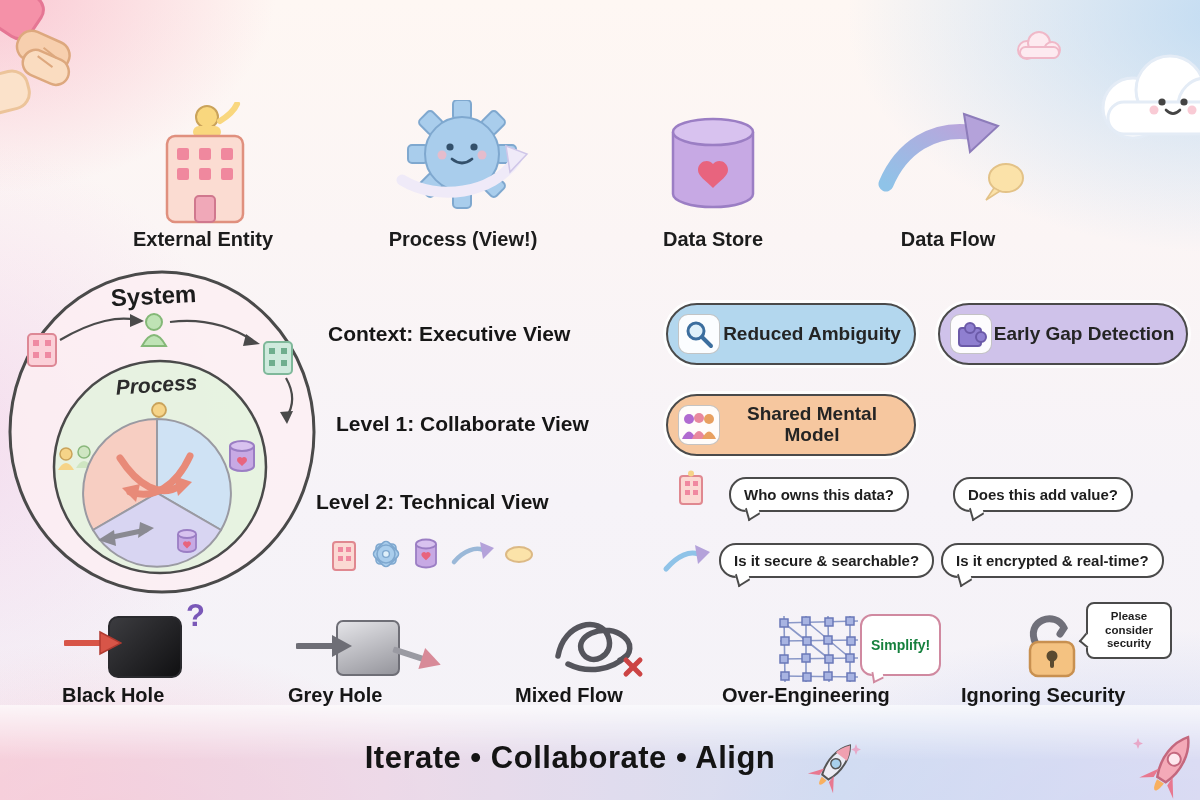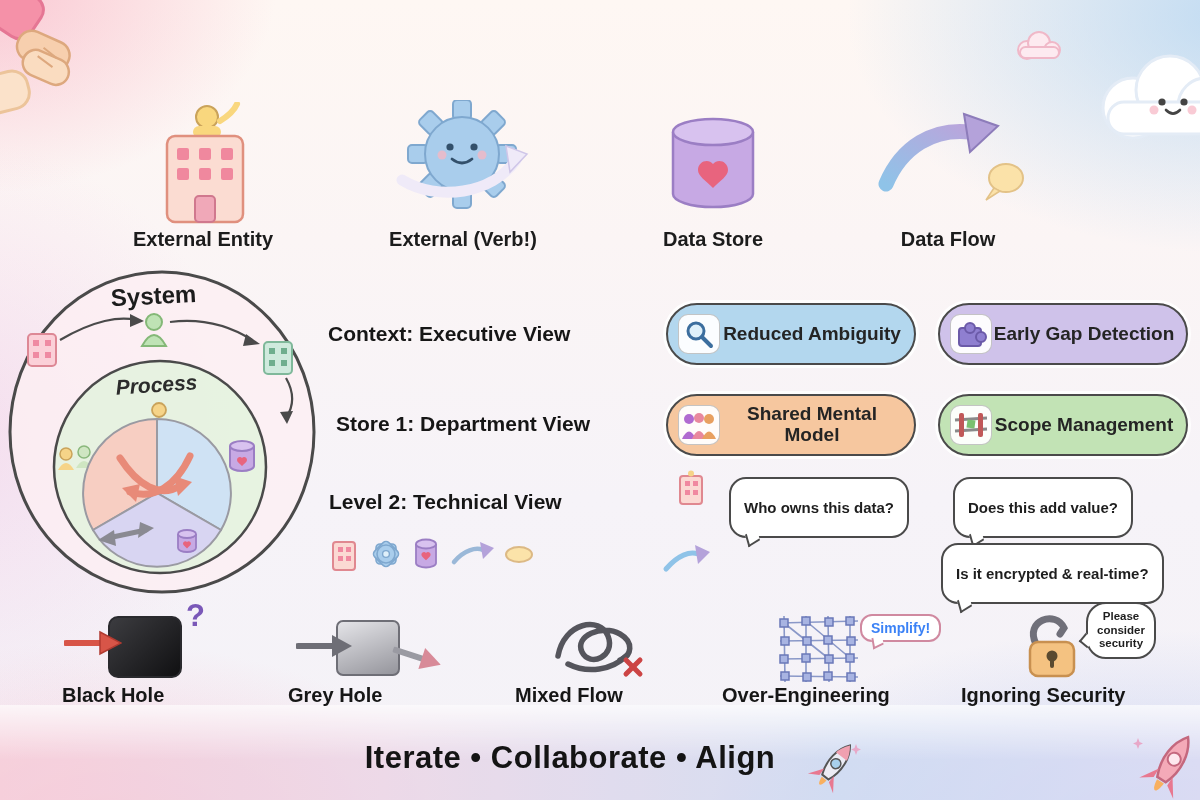--- a/index.html
+++ b/index.html
@@ -17,36 +17,36 @@
     background:linear-gradient(180deg,rgba(255,255,255,.9) 0%,rgba(255,255,255,0) 58%),
                linear-gradient(90deg,#f7cdd9 0%,#ecd5e6 32%,#ccd9f2 70%,#dcdcf4 100%)}
   .title{position:absolute;left:70px;top:26px;width:990px;text-align:center;font-size:41px;font-weight:800;letter-spacing:-.5px;color:#1b1b1b}
   .symlabel{position:absolute;font-size:20px;font-weight:bold;text-align:center;color:#1c1c1c}
   .lvl{position:absolute;font-size:21px;font-weight:bold;color:#161616}
   .pill{position:absolute;width:250px;height:62px;border-radius:34px;border:2px solid #4a4a4a;
         box-shadow:0 0 0 3px rgba(255,255,255,.85);display:flex;align-items:center;padding:0 10px}
   .chip{width:42px;height:40px;background:rgba(255,255,255,.95);border:1.5px solid rgba(90,90,90,.35);
         border-radius:10px;display:flex;align-items:center;justify-content:center;flex:0 0 auto}
   .ptext{flex:1;text-align:center;font-weight:bold;font-size:19px;line-height:1.08;color:#242424}
-  .qb{position:absolute;background:#fff;border:2px solid #4a4a4a;border-radius:17px;padding:20px 13px;
+  .qb{position:absolute;background:#fff;border:2px solid #4a4a4a;border-radius:17px;padding:7px 13px;
       font-size:15px;font-weight:bold;white-space:nowrap;color:#1e1e1e}
   .qb::after{content:"";position:absolute;left:15px;bottom:-8px;width:11px;height:11px;background:#fff;
       border-right:2px solid #4a4a4a;border-bottom:2px solid #4a4a4a;transform:rotate(74deg) skewX(16deg)}
   .aplabel{position:absolute;top:684px;font-size:20px;font-weight:bold;text-align:left;color:#161616}
   .blacksq{position:absolute;left:108px;top:616px;width:74px;height:62px;border-radius:10px;
       background:linear-gradient(135deg,#3c3c40,#101012);border:2px solid #2a2a2e}
   .qmark{position:absolute;left:186px;top:598px;font-size:31px;font-weight:bold;color:#7a58b8}
   .greysq{position:absolute;left:336px;top:620px;width:64px;height:56px;border-radius:7px;
       background:linear-gradient(160deg,#e4e4e8,#95959c);border:2px solid #6e6e76}
-  .sbub{position:absolute;left:860px;top:614px;background:#fff;border:2px solid #d089a0;color:#3b82f6;
-      border-radius:12px;padding:4px 9px;font-weight:bold;font-size:14px;white-space:nowrap}
+  .sbub{position:absolute;left:860px;top:614px;background:#fff;border:2px solid #d089a0;color:#15803d;
+      border-radius:12px;padding:21px 9px;font-weight:bold;font-size:14px;white-space:nowrap}
   .sbub::after{content:"";position:absolute;left:10px;bottom:-7px;width:9px;height:9px;background:#fff;
       border-right:2px solid #d089a0;border-bottom:2px solid #d089a0;transform:rotate(80deg) skewX(16deg)}
-  .secbub{position:absolute;left:1086px;top:602px;width:70px;background:#fff;border:2px solid #4a4a4a;
-      border-radius:20px;padding:6px 5px;font-size:11.5px;font-weight:bold;text-align:center;line-height:1.18;color:#1e1e1e}
+  .secbub{position:absolute;left:1086px;top:602px;width:86px;background:#fff;border:2px solid #4a4a4a;
+      border-radius:8px;padding:6px 5px;font-size:11.5px;font-weight:bold;text-align:center;line-height:1.18;color:#1e1e1e}
   .secbub::after{content:"";position:absolute;left:-7px;top:58%;width:9px;height:9px;background:#fff;
       border-left:2px solid #4a4a4a;border-bottom:2px solid #4a4a4a;transform:rotate(40deg)}
   .footer{position:absolute;left:240px;top:740px;width:660px;text-align:center;font-size:31px;font-weight:700;color:#141414;letter-spacing:.5px}
   .oval{position:absolute;width:28px;height:17px;border-radius:50%;background:#fbe3a9;border:2px solid #dcb985}
 </style>
 </head>
 <body>
 
 <div class="canvas">
 
@@ -142,21 +142,21 @@
           <stop offset="1" stop-color="#b9a6dc"></stop>
         </linearGradient>
       </defs>
     <path d="M8 72 C 24 34, 56 16, 92 20" fill="none" stroke="url(#flowg)" stroke-width="15" stroke-linecap="round"></path>
     <polygon points="86,2 120,14 92,40" fill="#b4a2da" stroke="#8d7cba" stroke-width="2"></polygon>
     <ellipse cx="128" cy="66" rx="17" ry="14" fill="#fbe2a9" stroke="#e3c287" stroke-width="2"></ellipse>
     <path d="M116 76 L108 88 L122 79 Z" fill="#fbe2a9" stroke="#e3c287" stroke-width="1.5"></path>
   </svg>
 
   <div class="symlabel" style="left:118px;top:228px;width:170px">External Entity</div>
-  <div class="symlabel" style="left:378px;top:228px;width:170px">External (Verb!)</div>
+  <div class="symlabel" style="left:378px;top:228px;width:170px">Process (View!)</div>
   <div class="symlabel" style="left:633px;top:228px;width:160px">Data Store</div>
   <div class="symlabel" style="left:868px;top:228px;width:160px">Data Flow</div>
 
   <svg class="abs" style="left:2px;top:262px" width="324" height="338" viewBox="0 0 324 338">
     <ellipse cx="160" cy="170" rx="152" ry="160" fill="#fdeff2" fill-opacity=".8" stroke="#4a4a4a" stroke-width="3"></ellipse>
     <text x="152" y="42" font-size="24" font-weight="bold" text-anchor="middle" fill="#1c1c1c" transform="rotate(-3 152 42)">System</text>
     <g>
       <rect x="26" y="72" width="28" height="32" rx="4" fill="#fbd0d8" stroke="#dd8895" stroke-width="2"></rect>
       <rect x="31" y="78" width="6" height="6" fill="#ef8aa2"></rect>
         <rect x="43" y="78" width="6" height="6" fill="#ef8aa2"></rect>
@@ -214,22 +214,22 @@
       <polygon points="138,260 152,266 136,276" fill="#8a8a92"></polygon>
     </g>
     <g>
       <path d="M176 272 v14 a9 4 0 0 0 18 0 v-14" fill="#c7a9e4" stroke="#9b7ec4" stroke-width="1.8"></path>
       <ellipse cx="185" cy="272" rx="9" ry="4" fill="#d8c2ef" stroke="#9b7ec4" stroke-width="1.8"></ellipse>
       <path d="M185 280 c-1.2,-1.6 -4,-0.8 -4,1.6 c0,1.6 2,2.8 4,4.8 c2,-2 4,-3.2 4,-4.8 c0,-2.4 -2.8,-3.2 -4,-1.6 z" fill="#e8647e"></path>
     </g>
   </svg>
 
   <div class="lvl" style="left:328px;top:322px">Context: Executive View</div>
-  <div class="lvl" style="left:336px;top:412px">Store 1: Department View</div>
-  <div class="lvl" style="left:329px;top:490px">Level 2: Technical View</div>
+  <div class="lvl" style="left:336px;top:412px">Level 1: Collaborate View</div>
+  <div class="lvl" style="left:316px;top:490px">Level 2: Technical View</div>
 
   <div class="abs" style="left:329px;top:536px;display:flex;gap:11px;align-items:center">
     <svg width="30" height="36" viewBox="0 0 30 36">
       <rect x="4" y="6" width="22" height="28" rx="3" fill="#fbd9d3" stroke="#e08890" stroke-width="2"></rect>
       <rect x="9" y="11" width="5" height="5" fill="#f089a0"></rect>
         <rect x="17" y="11" width="5" height="5" fill="#f089a0"></rect>
       <rect x="9" y="20" width="5" height="5" fill="#f089a0"></rect>
         <rect x="17" y="20" width="5" height="5" fill="#f089a0"></rect>
     </svg>
     <svg width="32" height="32" viewBox="0 0 32 32">
@@ -277,47 +277,36 @@
         <circle cx="10" cy="9" r="5" fill="#b06ad0"></circle>
           <path d="M3 29 Q10 14 17 29 Z" fill="#b06ad0"></path>
         <circle cx="20" cy="8" r="5" fill="#e8889e"></circle>
           <path d="M13 29 Q20 13 27 29 Z" fill="#e8889e"></path>
         <circle cx="30" cy="9" r="5" fill="#e8a060"></circle>
           <path d="M23 29 Q30 14 37 29 Z" fill="#e8a060"></path>
       </svg>
     </span>
     <span class="ptext">Shared Mental Model</span>
   </div>
-  <div class="pill" style="left: 938px; top: 394px; background: rgb(194, 227, 181);">
-    <span class="chip">
-      <svg width="36" height="30" viewBox="0 0 36 30">
-        <line x1="2" y1="10" x2="34" y2="8" stroke="#8a8a8a" stroke-width="3"></line>
-        <line x1="2" y1="21" x2="34" y2="19" stroke="#8a8a8a" stroke-width="3"></line>
-        <rect x="6" y="3" width="5" height="24" rx="2" fill="#c05858"></rect>
-        <rect x="25" y="3" width="5" height="24" rx="2" fill="#c05858"></rect>
-        <rect x="14" y="10" width="8" height="8" fill="#7ac070" transform="rotate(8 18 14)"></rect>
-      </svg>
-    </span>
-    <span class="ptext">Scope Management</span>
-  </div>
 
   <svg class="abs" style="left:676px;top:470px" width="30" height="36" viewBox="0 0 30 36">
     <rect x="4" y="6" width="22" height="28" rx="3" fill="#fbd9d3" stroke="#e08890" stroke-width="2"></rect>
     <rect x="9" y="11" width="5" height="5" fill="#f089a0"></rect>
       <rect x="17" y="11" width="5" height="5" fill="#f089a0"></rect>
     <rect x="9" y="20" width="5" height="5" fill="#f089a0"></rect>
       <rect x="17" y="20" width="5" height="5" fill="#f089a0"></rect>
     <circle cx="15" cy="3.5" r="3" fill="#f6d488"></circle>
   </svg>
   <div class="qb" style="left:729px;top:477px">Who owns this data?</div>
   <div class="qb" style="left:953px;top:477px">Does this add value?</div>
   <svg class="abs" style="left:662px;top:543px" width="48" height="32" viewBox="0 0 48 32">
     <path d="M4 26 C 16 12, 28 8, 36 11" fill="none" stroke="#8fc3e8" stroke-width="5" stroke-linecap="round"></path>
     <polygon points="33,2 48,9 36,21" fill="#b4a2da"></polygon>
   </svg>
+  <div class="qb" style="left:719px;top:543px">Is it secure &amp; searchable?</div>
   <div class="qb" style="left:941px;top:543px">Is it encrypted &amp; real-time?</div>
 
   <div class="blacksq"></div>
   <svg class="abs" style="left:64px;top:630px" width="58" height="26" viewBox="0 0 58 26">
     <line x1="2" y1="13" x2="38" y2="13" stroke="#d85548" stroke-width="6" stroke-linecap="round"></line>
     <polygon points="36,2 57,13 36,24" fill="#d85548" stroke="#b03a30" stroke-width="1.5"></polygon>
   </svg>
   <span class="qmark">?</span>
   <div class="aplabel" style="left:62px;width:160px">Black Hole</div>
 

